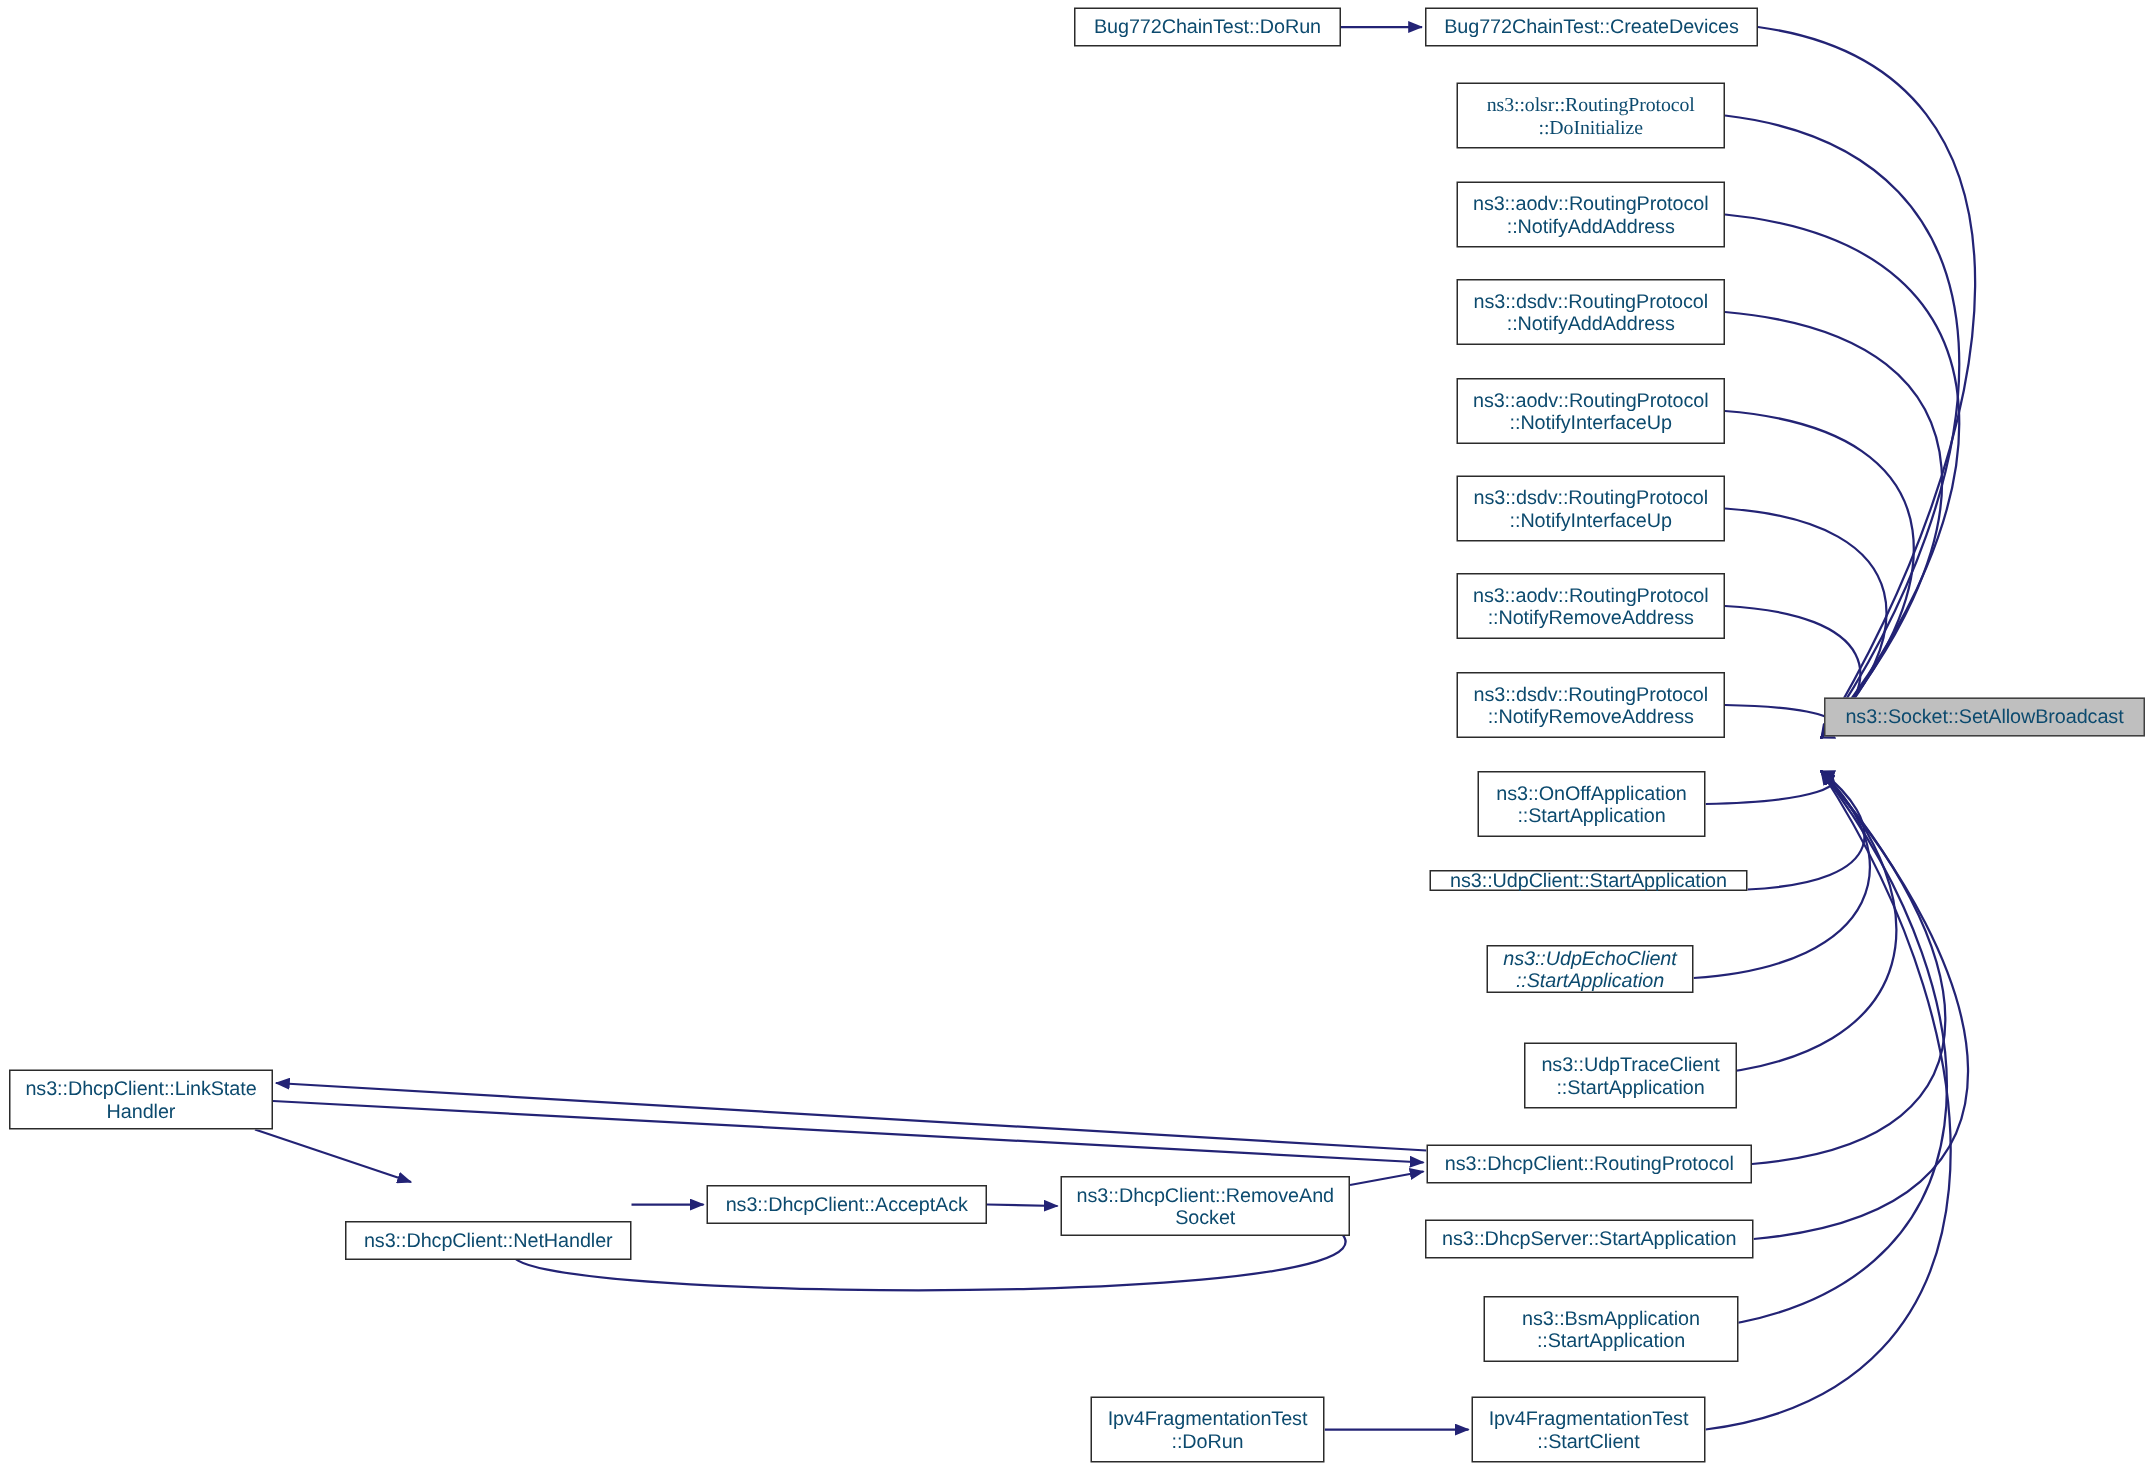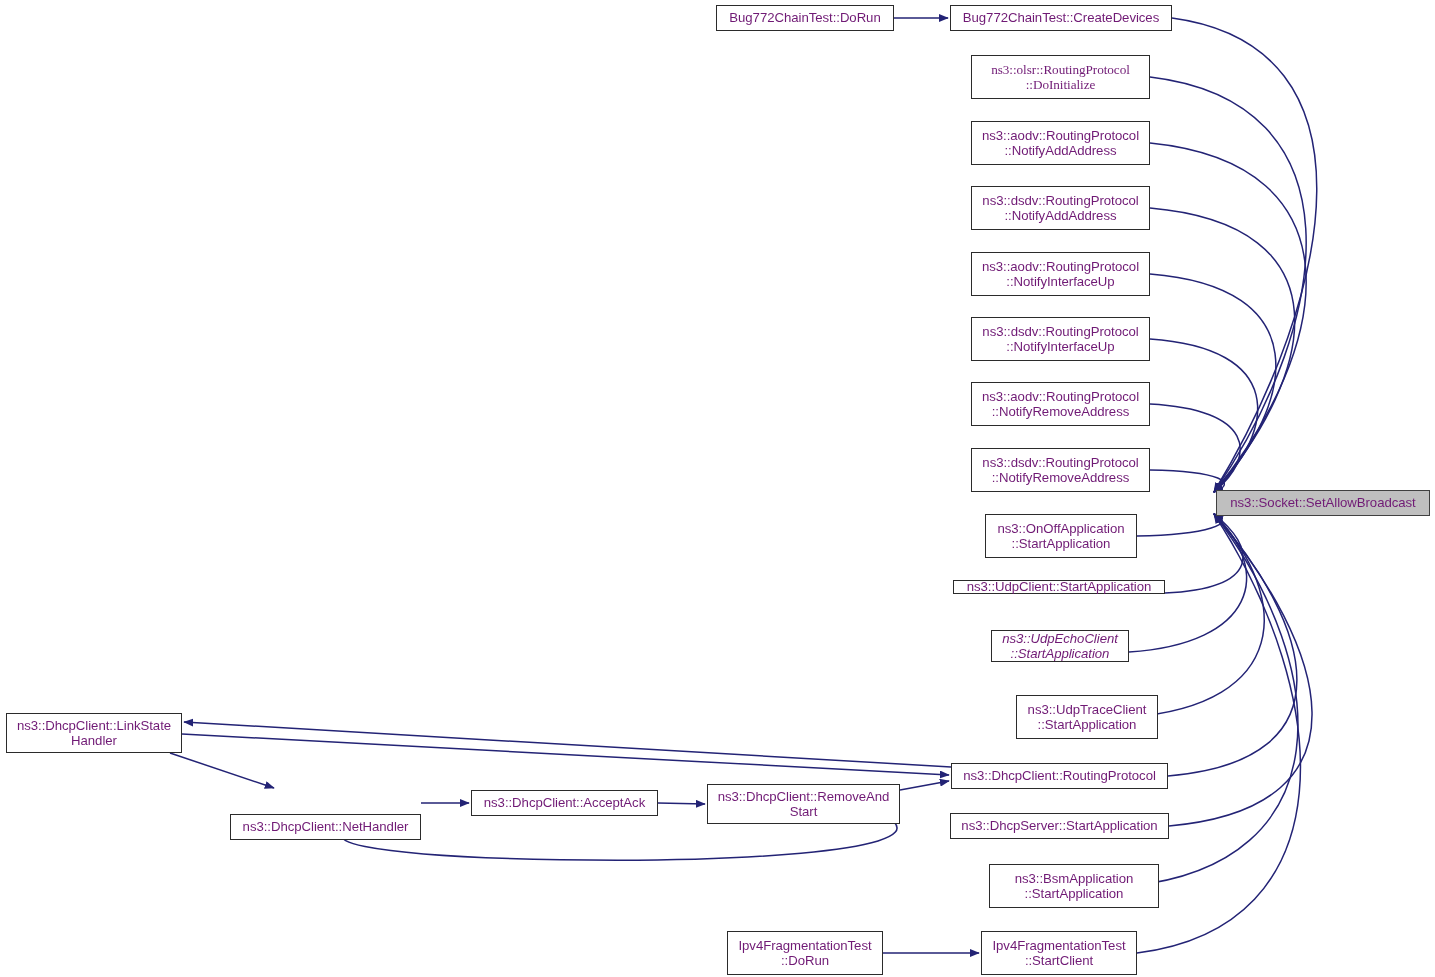--- a/index.html
+++ b/index.html
@@ -24,21 +24,21 @@
     top: 0;
     width: 1435px;
     height: 977px;
     pointer-events: none;
   }
   .node {
     position: absolute;
     box-sizing: border-box;
     border: 1px solid #2b2b2b;
     background: #ffffff;
-    color: #701a75;
+    color: #0c4a6e;
     font-size: 13.2px;
     line-height: 15.4px;
     display: flex;
     align-items: center;
     justify-content: center;
     text-align: center;
     white-space: pre-line;
     letter-spacing: -0.05px;
     z-index: 2;
   }
@@ -85,21 +85,21 @@
         <path d="M170,753 L274,788" marker-end="url(#arrow)"></path>
         <path d="M421,803 L469,803" marker-end="url(#arrow)"></path>
         <path d="M658,803 L705,804" marker-end="url(#arrow)"></path>
         <path d="M900,790 L949,781" marker-end="url(#arrow)"></path>
         <path d="M182,734 L949,775" marker-end="url(#arrow)"></path>
         <path d="M951,767 L184,722" marker-end="url(#arrow)"></path>
         <path d="M894,822 C954,882 107,864 407,818" marker-end="url(#arrow)"></path>
       </g>
   </svg>
   <div id="nodes">
-      <div class="node highlight" style="left: 1216px; top: 490px; width: 214px; height: 26px;"><span class="label">ns3::Socket::SetAllowBroadcast</span></div>
+      <div class="node highlight" style="left: 1216px; top: 465px; width: 214px; height: 26px;"><span class="label">ns3::Socket::SetAllowBroadcast</span></div>
       <div class="node" style="left: 716px; top: 5px; width: 178px; height: 26px;"><span class="label">Bug772ChainTest::DoRun</span></div>
       <div class="node" style="left: 950px; top: 5px; width: 222px; height: 26px;"><span class="label">Bug772ChainTest::CreateDevices</span></div>
       <div class="node" style="left: 971px; top: 55px; width: 179px; height: 44px; font-family: Liberation Serif, serif;"><span class="label">ns3::olsr::RoutingProtocol
 ::DoInitialize</span></div>
       <div class="node" style="left: 971px; top: 121px; width: 179px; height: 44px;"><span class="label">ns3::aodv::RoutingProtocol
 ::NotifyAddAddress</span></div>
       <div class="node" style="left: 971px; top: 186px; width: 179px; height: 44px;"><span class="label">ns3::dsdv::RoutingProtocol
 ::NotifyAddAddress</span></div>
       <div class="node" style="left: 971px; top: 252px; width: 179px; height: 44px;"><span class="label">ns3::aodv::RoutingProtocol
 ::NotifyInterfaceUp</span></div>
@@ -122,15 +122,15 @@
 ::StartApplication</span></div>
       <div class="node" style="left: 727px; top: 931px; width: 156px; height: 44px;"><span class="label">Ipv4FragmentationTest
 ::DoRun</span></div>
       <div class="node" style="left: 981px; top: 931px; width: 156px; height: 44px;"><span class="label">Ipv4FragmentationTest
 ::StartClient</span></div>
       <div class="node" style="left: 6px; top: 713px; width: 176px; height: 40px;"><span class="label">ns3::DhcpClient::LinkState
 Handler</span></div>
       <div class="node" style="left: 230px; top: 790px; width: 191px; height: 26px; margin-top: 24px;"><span class="label">ns3::DhcpClient::NetHandler</span></div>
       <div class="node" style="left: 471px; top: 790px; width: 187px; height: 26px;"><span class="label">ns3::DhcpClient::AcceptAck</span></div>
       <div class="node" style="left: 707px; top: 784px; width: 193px; height: 40px;"><span class="label">ns3::DhcpClient::RemoveAnd
-Start</span></div>
+Socket</span></div>
     </div>
 </div>
 
 </body></html>

